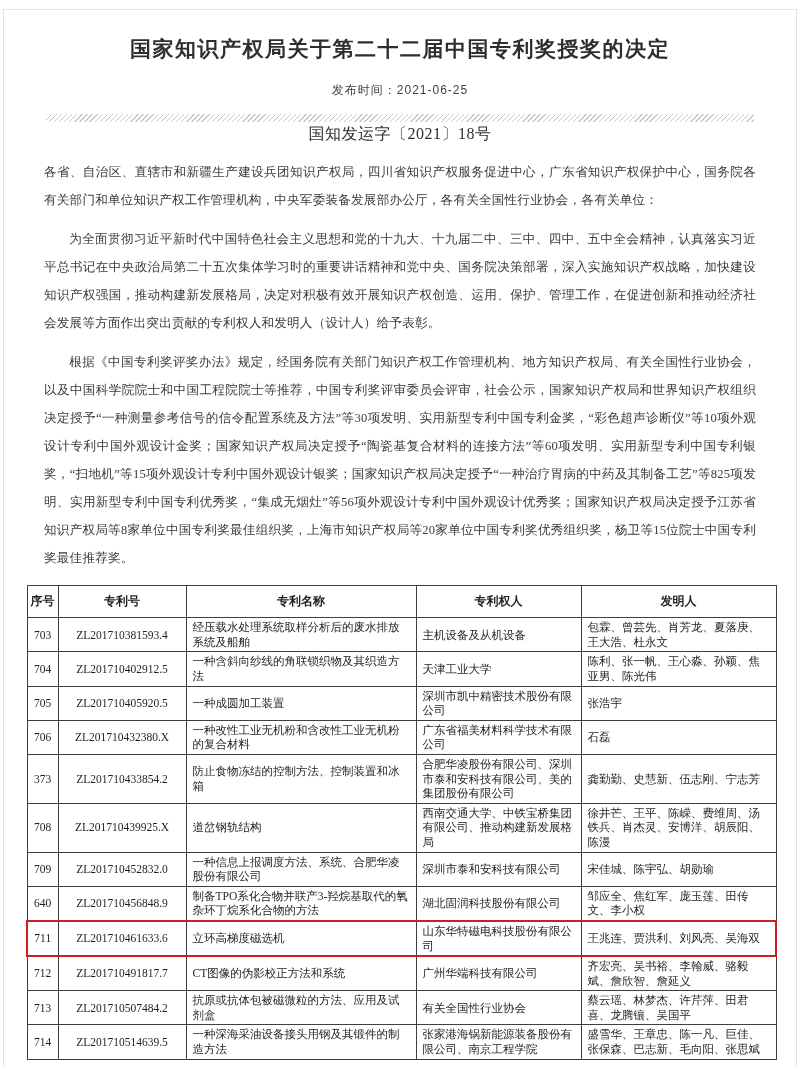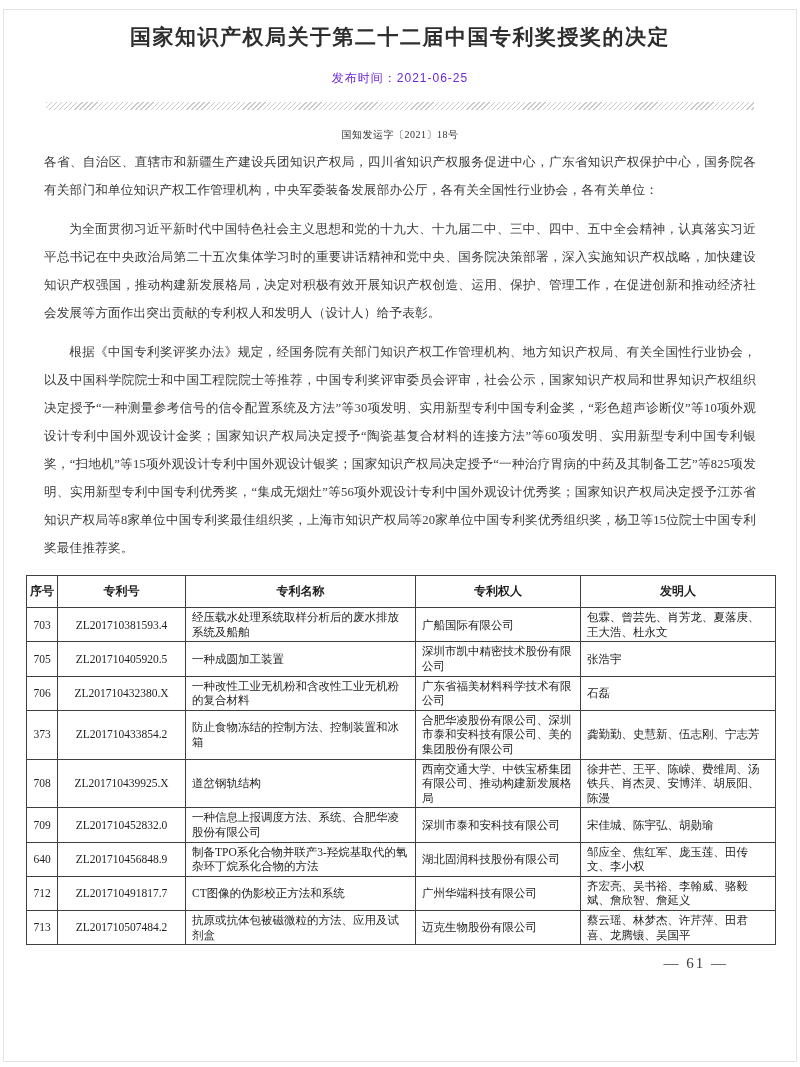--- a/index.html
+++ b/index.html
@@ -8,44 +8,44 @@
     font-family:"Liberation Serif","DejaVu Serif",serif;
     color:#3a3a3a;
     -webkit-font-smoothing:antialiased;
   }
   .frame{
     position:absolute;left:3px;right:3px;top:9px;bottom:5px;
     border:1px solid #e3e3e3;pointer-events:none;
   }
   .content{padding:0 44px;position:relative;}
   .doc-title{
-    margin:0;padding-top:23px;text-align:center;
+    margin:12px;padding-top:23px;text-align:center;
     font-family:"Liberation Sans","DejaVu Sans",sans-serif;
     font-size:21px;font-weight:700;color:#2e2e2e;letter-spacing:1.5px;
   }
   .pub-date{
     margin-top:19px;text-align:center;
     font-family:"Liberation Sans","DejaVu Sans",sans-serif;
-    font-size:12px;color:#6d28d9;letter-spacing:1px;
+    font-size:12px;color:#404040;letter-spacing:1px;
   }
   .stripe-divider{
     height:8px;margin:15px 2px 0 2px;
     background:repeating-linear-gradient(135deg,#c9c9c9 0px,#c9c9c9 1px,transparent 1px,transparent 3.6px);
   }
   .doc-number{
-    margin-top:18px;text-align:center;
-    font-size:10px;color:#2f2f2f;letter-spacing:0.5px;
+    margin-top:2px;text-align:center;
+    font-size:16px;color:#2f2f2f;letter-spacing:0.5px;
   }
   .para{
     margin:0;margin-top:11px;
     font-size:12.6px;line-height:28px;color:#3a3a3a;
     text-align:justify;text-justify:inter-ideograph;letter-spacing:0.2px;
   }
   .para.indent{text-indent:2em;}
-  .para:first-of-type{margin-top:6px;}
+  .para:first-of-type{margin-top:13px;}
 
   table.award-table{
     border-collapse:collapse;table-layout:fixed;
     width:749px;margin-left:-18px;margin-top:13px;
     font-size:11.5px;line-height:1.27;color:#1f1f1f;
   }
   .award-table th,.award-table td{
     border:1px solid #3f3f3f;padding:2px 6px;vertical-align:middle;
     word-break:break-word;overflow-wrap:break-word;
   }
@@ -98,22 +98,29 @@
         <th>专利名称</th>
         <th>专利权人</th>
         <th>发明人</th>
       </tr>
     </thead>
     <tbody id="award-rows">
         <tr>
     <td class="c-no">703</td>
     <td class="c-pat">ZL201710381593.4</td>
     <td class="c-name">经压载水处理系统取样分析后的废水排放系统及船舶</td>
-    <td class="c-owner">广船国际有限公司</td>
+    <td class="c-owner">主机设备及从机设备</td>
     <td class="c-inv">包霖、曾芸先、肖芳龙、夏落庚、王大浩、杜永文</td>
+  </tr>
+        <tr>
+    <td class="c-no">704</td>
+    <td class="c-pat">ZL201710402912.5</td>
+    <td class="c-name">一种含斜向纱线的角联锁织物及其织造方法</td>
+    <td class="c-owner">天津工业大学</td>
+    <td class="c-inv">陈利、张一帆、王心淼、孙颖、焦亚男、陈光伟</td>
   </tr>
         <tr>
     <td class="c-no">705</td>
     <td class="c-pat">ZL201710405920.5</td>
     <td class="c-name">一种成圆加工装置</td>
     <td class="c-owner">深圳市凯中精密技术股份有限公司</td>
     <td class="c-inv">张浩宇</td>
   </tr>
         <tr>
     <td class="c-no">706</td>
@@ -143,32 +150,46 @@
     <td class="c-owner">深圳市泰和安科技有限公司</td>
     <td class="c-inv">宋佳城、陈宇弘、胡勋瑜</td>
   </tr>
         <tr>
     <td class="c-no">640</td>
     <td class="c-pat">ZL201710456848.9</td>
     <td class="c-name">制备TPO系化合物并联产3-羟烷基取代的氧杂环丁烷系化合物的方法</td>
     <td class="c-owner">湖北固润科技股份有限公司</td>
     <td class="c-inv">邹应全、焦红军、庞玉莲、田传文、李小权</td>
   </tr>
+        <tr class="hl">
+    <td class="c-no">711</td>
+    <td class="c-pat">ZL201710461633.6</td>
+    <td class="c-name">立环高梯度磁选机</td>
+    <td class="c-owner">山东华特磁电科技股份有限公司</td>
+    <td class="c-inv">王兆连、贾洪利、刘风亮、吴海双</td>
+  </tr>
         <tr>
     <td class="c-no">712</td>
     <td class="c-pat">ZL201710491817.7</td>
     <td class="c-name">CT图像的伪影校正方法和系统</td>
     <td class="c-owner">广州华端科技有限公司</td>
     <td class="c-inv">齐宏亮、吴书裕、李翰威、骆毅斌、詹欣智、詹延义</td>
   </tr>
         <tr>
     <td class="c-no">713</td>
     <td class="c-pat">ZL201710507484.2</td>
     <td class="c-name">抗原或抗体包被磁微粒的方法、应用及试剂盒</td>
-    <td class="c-owner">迈克生物股份有限公司</td>
+    <td class="c-owner">有关全国性行业协会</td>
     <td class="c-inv">蔡云瑶、林梦杰、许芹萍、田君喜、龙腾镶、吴国平</td>
+  </tr>
+        <tr>
+    <td class="c-no">714</td>
+    <td class="c-pat">ZL201710514639.5</td>
+    <td class="c-name">一种深海采油设备接头用钢及其锻件的制造方法</td>
+    <td class="c-owner">张家港海锅新能源装备股份有限公司、南京工程学院</td>
+    <td class="c-inv">盛雪华、王章忠、陈一凡、巨佳、张保森、巴志新、毛向阳、张思斌</td>
   </tr>
       </tbody>
   </table>
 
   <div class="page-footer">— 61 —</div>
 
 </div>
 
 </body></html>

